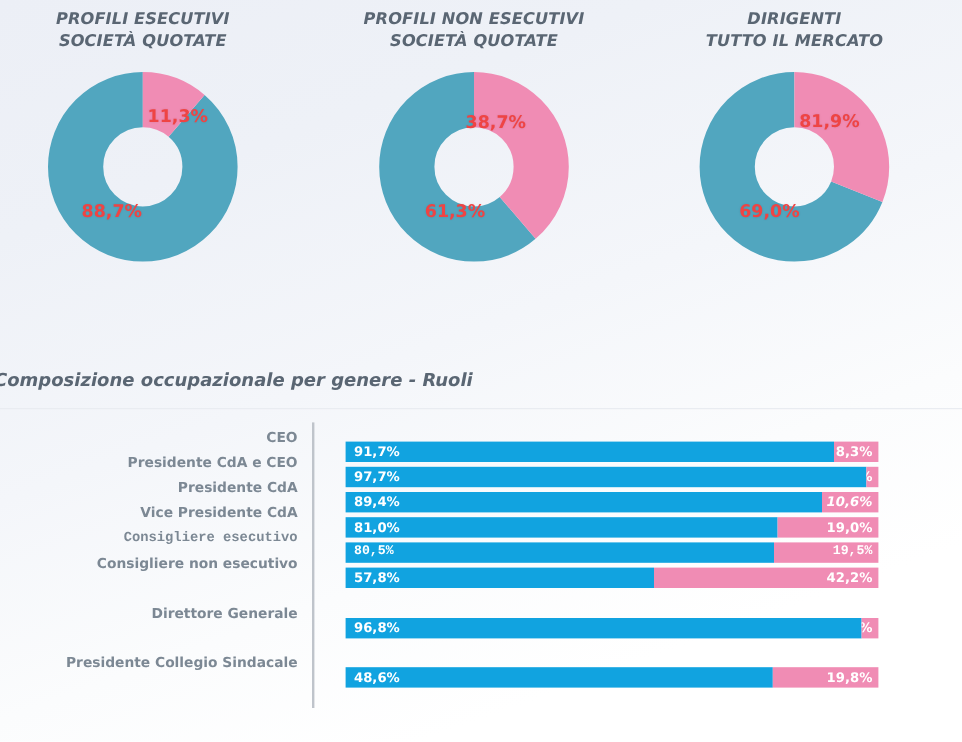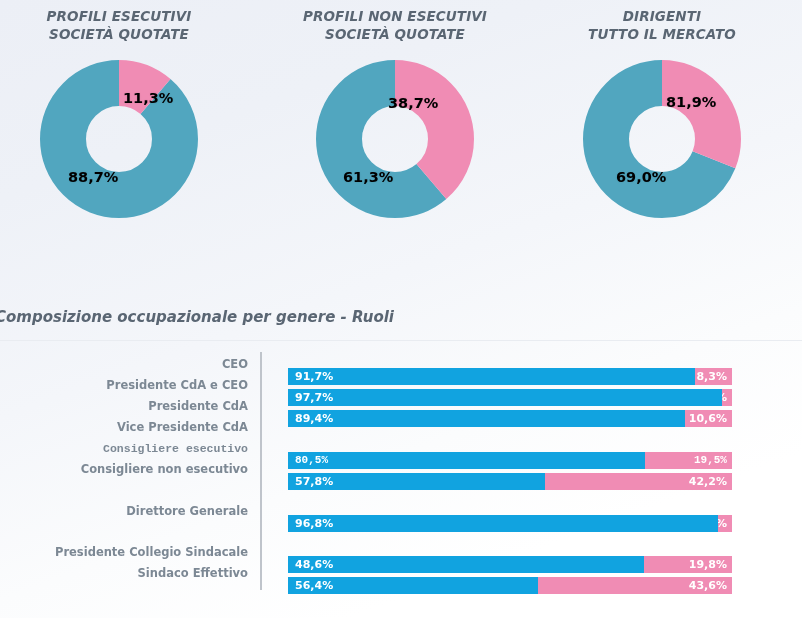--- a/index.html
+++ b/index.html
@@ -61,21 +61,21 @@
     width: 160px;
     height: 160px;
     margin: 16px auto 0 auto;
   }
   .donut-wrap svg {
     display: block;
     overflow: visible;
   }
   .donut-label {
     position: absolute;
-    color: #000000;
+    color: #ef4444;
     font-weight: bold;
     font-size: 14.5px;
     white-space: nowrap;
     text-shadow: 0 0 2px rgba(0,0,0,0.10);
   }
 
   
   .section-head {
     position: absolute;
     left: 0;
@@ -194,21 +194,21 @@
     <div class="donut-title">PROFILI NON ESECUTIVI
 SOCIETÀ QUOTATE</div>
     <div class="donut-wrap">
       <svg width="160" height="160" viewBox="0 0 160 160">
         <g>
           <circle cx="80" cy="80" r="56" fill="none" stroke="#51a6bf" stroke-width="46" stroke-dasharray="215.7 136.1" stroke-dashoffset="-136.1" transform="rotate(-90 80 80)"></circle>
           <circle cx="80" cy="80" r="56" fill="none" stroke="#f08cb4" stroke-width="46" stroke-dasharray="136.1 215.7" stroke-dashoffset="0" transform="rotate(-90 80 80)"></circle>
         </g>
       </svg>
       <span class="donut-label" style="left:73px; top:36px;">38,7%</span>
-      <span class="donut-label" style="left:28px; top:110px;text-align:right;">61,3%</span>
+      <span class="donut-label" style="left:39px; top:110px;text-align:right;">61,3%</span>
     </div>
   </div>
 
   <div class="donut-block b3">
     <div class="donut-title">DIRIGENTI
 TUTTO IL MERCATO</div>
     <div class="donut-wrap">
       <svg width="160" height="160" viewBox="0 0 160 160">
         <g>
           <circle cx="80" cy="80" r="56" fill="none" stroke="#51a6bf" stroke-width="46" stroke-dasharray="242.8 109.1" stroke-dashoffset="-109.1" transform="rotate(-90 80 80)"></circle>
@@ -253,28 +253,36 @@
       </div>
     </div>
   </div>
 
   <div class="bar-row" style="top:50px;">
     <div class="bar-name">Presidente CdA</div>
     <div class="bar-track">
       <div class="seg seg-male" style="width:89.4%;">
         <span class="seg-val">89,4%</span>
       </div>
-      <div class="seg seg-female" style="width:10.6%;">
+      <div class="seg seg-female" style="width:10.6%;font-style:italic;">
         <span class="seg-val">10,6%</span>
       </div>
     </div>
   </div>
 
   <div class="bar-row" style="top:71px;">
     <div class="bar-name">Vice Presidente CdA</div>
+    <div class="bar-track">
+      <div class="seg seg-male" style="width:81%;">
+        <span class="seg-val">81,0%</span>
+      </div>
+      <div class="seg seg-female" style="width:19%;">
+        <span class="seg-val">19,0%</span>
+      </div>
+    </div>
   </div>
 
   <div class="bar-row" style="top:92px;font-family:Liberation Mono, monospace;">
     <div class="bar-name">Consigliere esecutivo</div>
     <div class="bar-track">
       <div class="seg seg-male" style="width:80.5%;">
         <span class="seg-val">80,5%</span>
       </div>
       <div class="seg seg-female" style="width:19.5%;padding-left:46px;">
         <span class="seg-val">19,5%</span>
@@ -311,25 +319,14 @@
     <div class="bar-track">
       <div class="seg seg-male" style="width:80.2%;">
         <span class="seg-val">48,6%</span>
       </div>
       <div class="seg seg-female" style="width:19.8%;">
         <span class="seg-val">19,8%</span>
       </div>
     </div>
   </div>
 
-  <div class="bar-row" style="top:217px;">
-    <div class="bar-name">Sindaco Effettivo</div>
-    <div class="bar-track">
-      <div class="seg seg-male" style="width:56.4%;">
-        <span class="seg-val">56,4%</span>
-      </div>
-      <div class="seg seg-female" style="width:43.6%;">
-        <span class="seg-val">43,6%</span>
-      </div>
-    </div>
-  </div>
 
 </div>
 
 </body></html>

